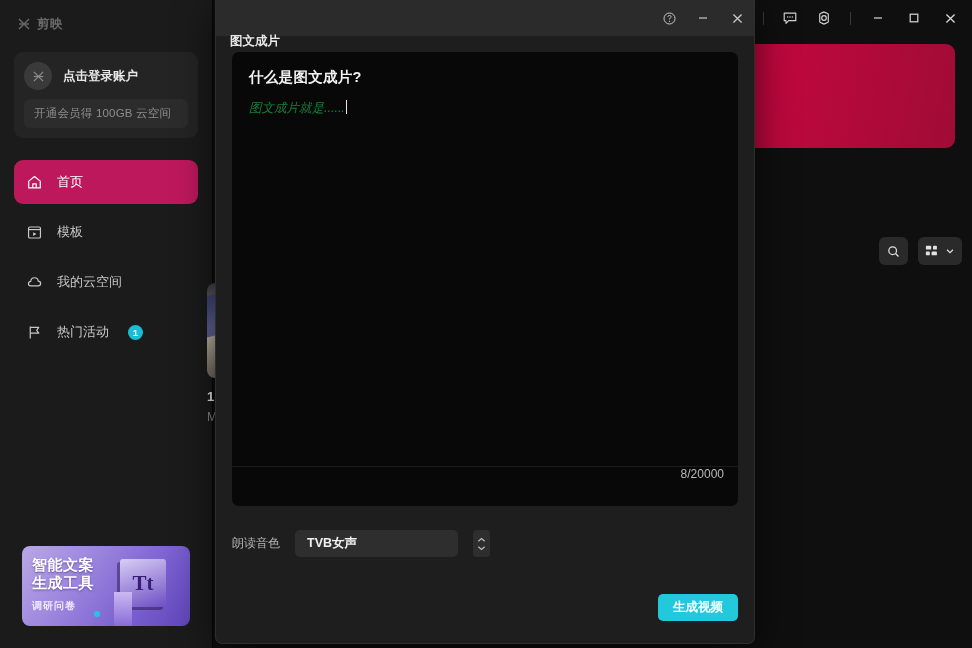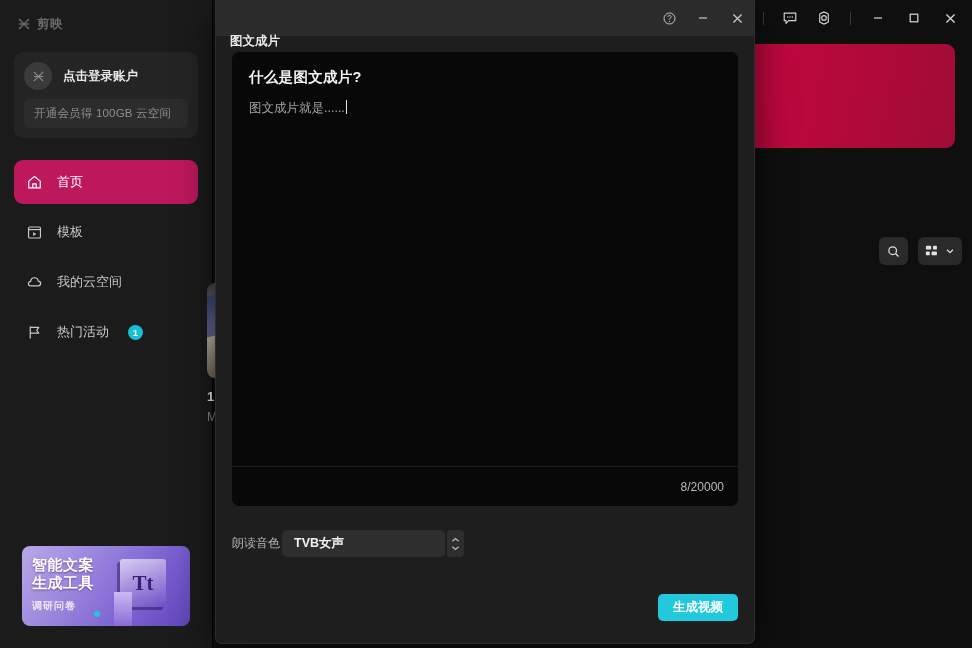--- a/index.html
+++ b/index.html
@@ -270,31 +270,31 @@
     flex: 1 1 auto;
     padding: 16px 17px;
     overflow: hidden;
   }
   .editor-heading {
     font-size: 14.5px; color: #f2f2f2; font-weight: 700;
     letter-spacing: .3px;
   }
   .editor-line {
     margin-top: 13px;
-    font-size: 12.5px; color: #a3a3a3;
-    position: relative; display: inline-block;
+    font-size: 12.5px; color: #15803d;
+    position: relative; display: inline-block; font-style: italic;
   }
   .caret {
     display:inline-block; width:1px; height: 14px;
     background:#e8e8e8; vertical-align: -2px; margin-left: 1px;
   }
   .editor-footer {
     height: 40px;
     border-top: 1px solid #1c1c1c;
-    display:flex; align-items:center; justify-content:flex-end;
+    display:flex; justify-content:flex-end;
     padding-right: 14px;
     font-size: 12px; color: #b9b9b9;
   }
 
   .link-row {
     margin-top: 16px;
     height: 34px;
     background: #141414;
     border-radius: 6px;
     display:flex; align-items:center;
@@ -306,21 +306,21 @@
     background: transparent; border: 0; outline: none;
     font-family: inherit;
   }
   .link-sep { width:1px; height: 14px; background:#3a3a3a; margin: 0 12px; }
   .link-action {
     font-size: 11.5px; color: #1aa9b8; cursor:pointer; white-space: nowrap;
   }
 
   .voice-row {
     margin-top: 24px;
-    display:flex; align-items:center; gap: 2px;
+    display:flex; align-items:center; gap: 15px;
   }
   .voice-label { font-size: 12px; color: #b5b5b5; }
   .voice-select {
     width: 163px; height: 27px;
     background: #2e2e2e; border-radius: 5px;
     display:flex; align-items:center;
     padding-left: 12px;
     font-size: 12.5px; color: #f0f0f0; font-weight: 700;
     cursor: pointer;
   }

